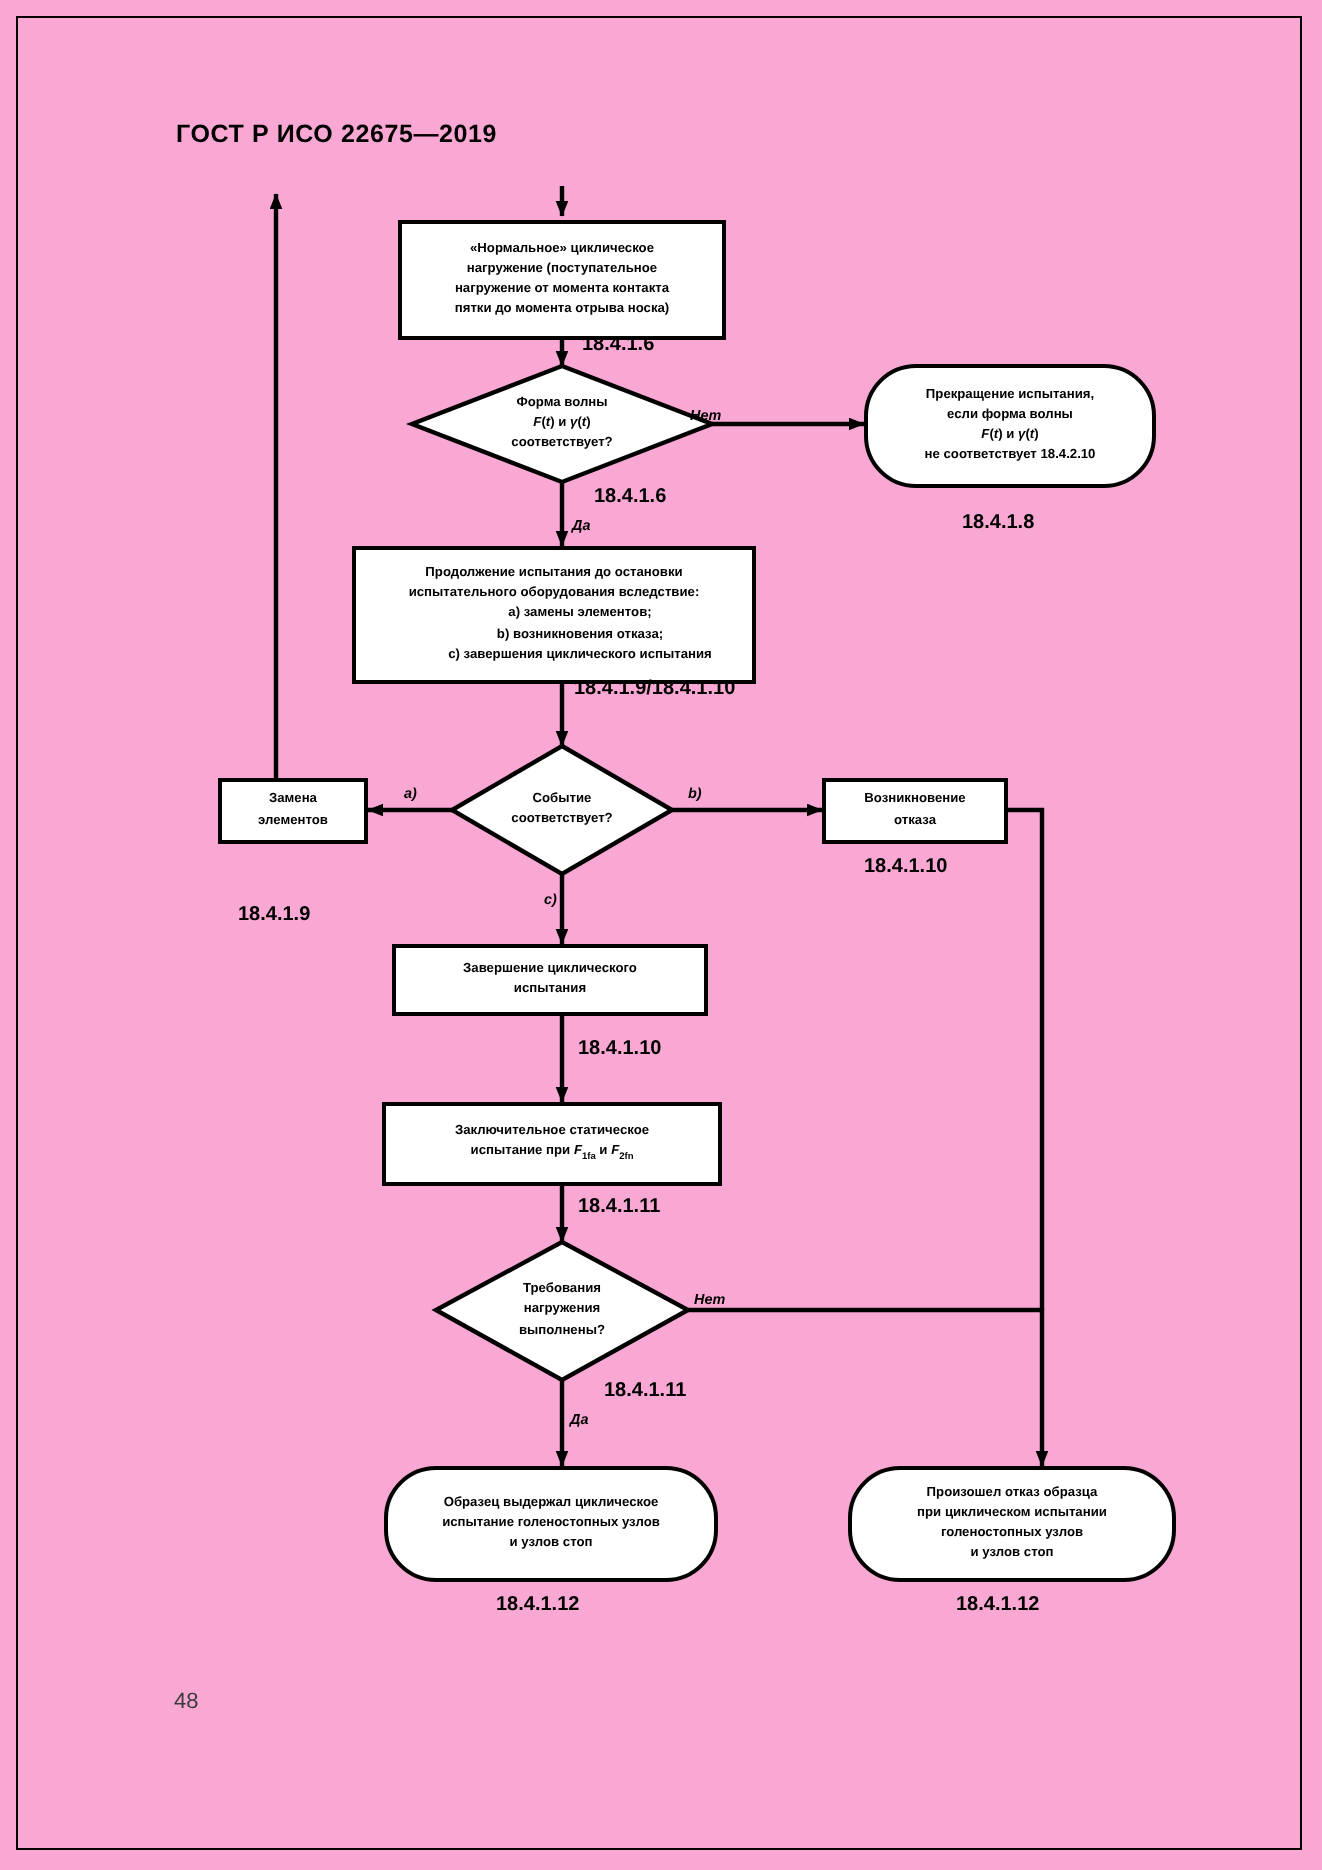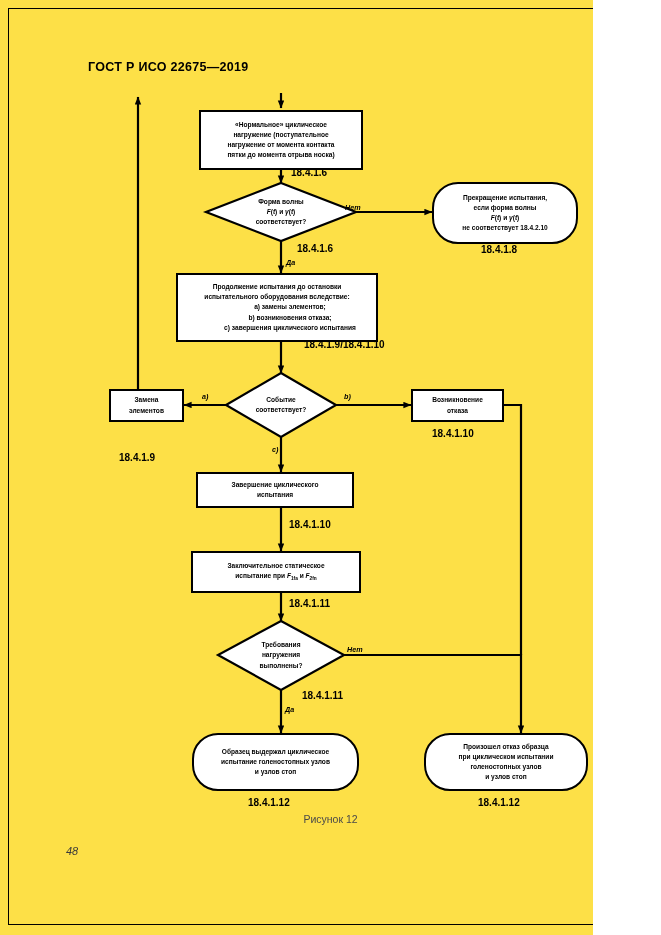--- a/index.html
+++ b/index.html
@@ -6,23 +6,23 @@
     margin: 0;
     padding: 0;
     background: #ffffff;
   }
   body {
     font-family: "Liberation Sans", sans-serif;
     color: #000000;
   }
   #page {
     position: relative;
-    width: 593px;
+    width: 661px;
     height: 935px;
-    background: #fde047;
+    background: #f9a8d4;
     overflow: hidden;
   }
   #page-border {
     position: absolute;
     left: 8px;
     top: 8px;
     width: 643px;
     height: 917px;
     border: 1px solid #000;
     box-sizing: border-box;
@@ -31,25 +31,24 @@
     position: absolute;
     left: 88px;
     top: 60px;
     font-size: 12.5px;
     font-weight: bold;
     letter-spacing: 0.3px;
     white-space: nowrap;
   }
   .page-number {
     position: absolute;
-    left: 66px;
+    left: 87px;
     top: 845px;
     font-size: 11px;
     color: #3a3a3a;
-    font-style: italic;
   }
   .fig-caption {
     position: absolute;
     left: 0;
     top: 813px;
     width: 661px;
     text-align: center;
     font-size: 10.5px;
     color: #4a4a4a;
   }
@@ -180,32 +179,32 @@
   <div class="edge-label" style="left:286px; top:258px;">Да</div>
 
   <div class="node-box node-term" style="left:432px; top:182px; width:146px; height:62px;">
     <div>
       <div>Прекращение испытания,</div>
       <div>если форма волны</div>
       <div><i>F</i>(<i>t</i>) и <i>γ</i>(<i>t</i>)</div>
       <div>не соответствует 18.4.2.10</div>
     </div>
   </div>
-  <div class="ref-label" style="left:481px; top:244px;">18.4.1.8</div>
+  <div class="ref-label" style="left:481px; top:256px;">18.4.1.8</div>
 
   <div class="node-box" style="left:176px; top:273px; width:202px; height:69px;">
     <div>
       <div class="ctr">Продолжение испытания до остановки</div>
       <div class="ctr">испытательного оборудования вследствие:</div>
       <div class="ind">a) замены элементов;</div>
       <div class="ind">b) возникновения отказа;</div>
       <div class="ind">c) завершения циклического испытания</div>
     </div>
   </div>
-  <div class="ref-label" style="left:304px; top:339px;text-align:right;">18.4.1.9/18.4.1.10</div>
+  <div class="ref-label" style="left:287px; top:339px;text-align:right;">18.4.1.9/18.4.1.10</div>
 
   <div class="node-diamond" style="left:226px; top:373px; width:110px; height:64px;">
     <div class="dtext">
       <div>Событие</div>
       <div>соответствует?</div>
     </div>
   </div>
   <div class="edge-label" style="left:202px; top:392px;">a)</div>
   <div class="edge-label" style="left:344px; top:392px;">b)</div>
   <div class="edge-label" style="left:272px; top:445px;">c)</div>
@@ -265,15 +264,14 @@
   <div class="node-box node-term" style="left:424px; top:733px; width:164px; height:58px;">
     <div>
       <div>Произошел отказ образца</div>
       <div>при циклическом испытании</div>
       <div>голеностопных узлов</div>
       <div>и узлов стоп</div>
     </div>
   </div>
   <div class="ref-label" style="left:478px; top:797px;">18.4.1.12</div>
 
-  <div class="fig-caption">Рисунок 12</div>
   <div class="page-number">48</div>
 </div>
 
 </body></html>

